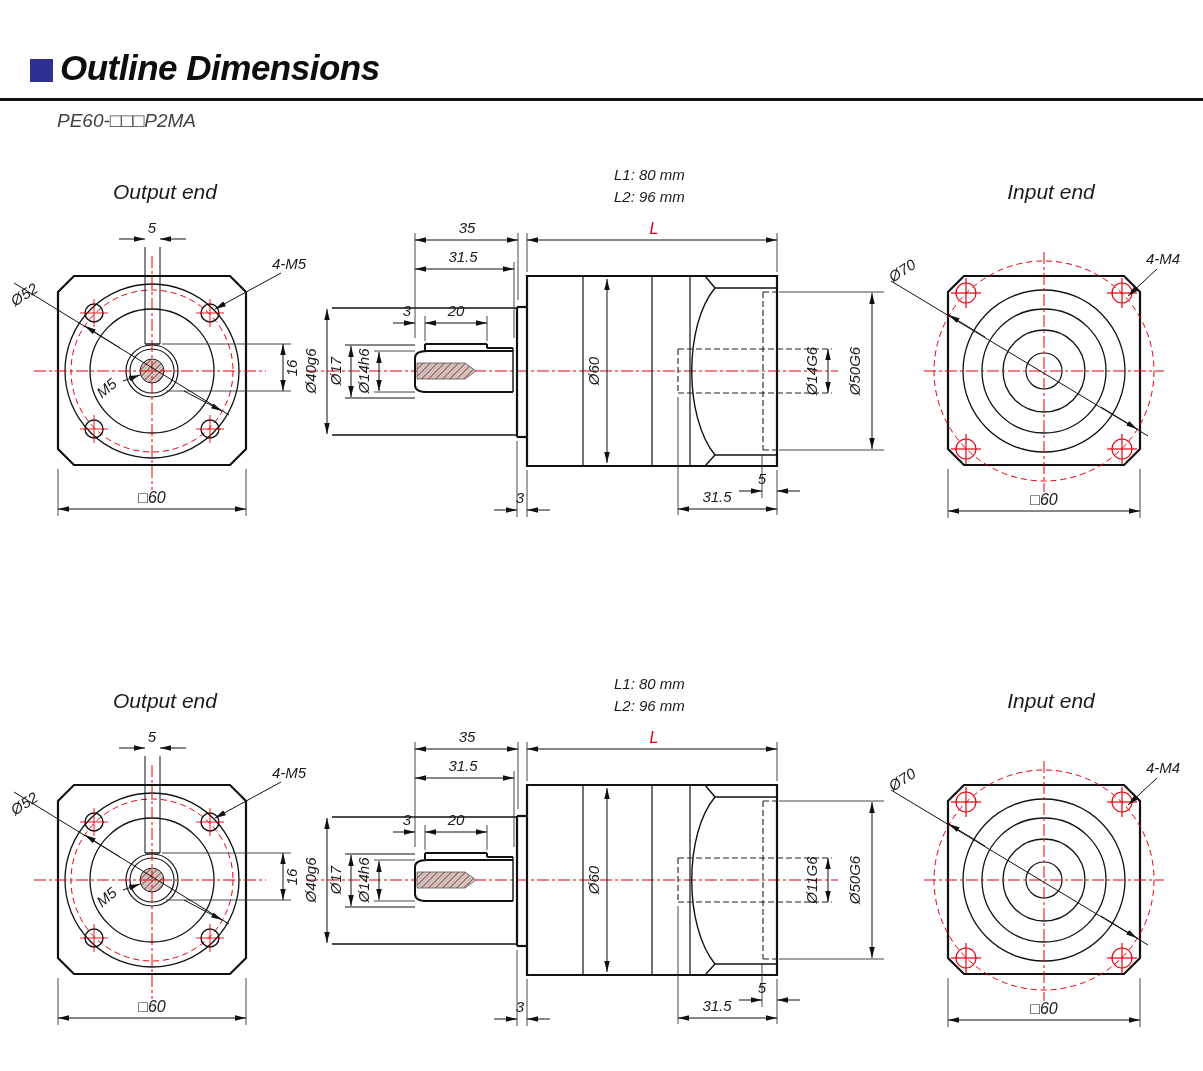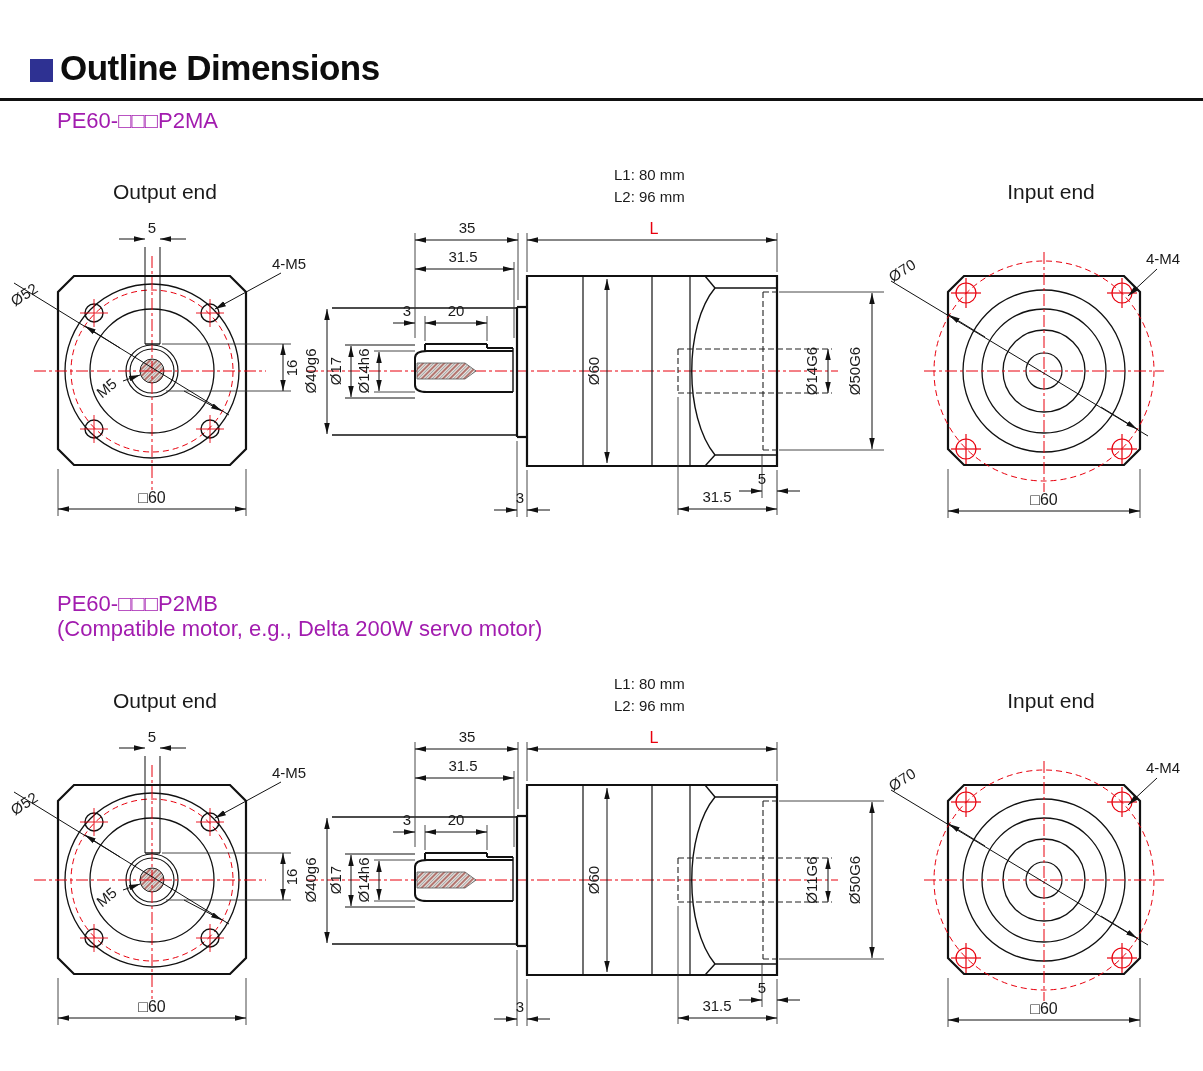--- a/index.html
+++ b/index.html
@@ -1,24 +1,24 @@
 <!DOCTYPE html>
 <html><head>
 <meta charset="utf-8">
 <style>
   html,body{margin:0;padding:0;background:#ffffff;}
   .page{position:relative;width:1203px;height:1071px;background:#fff;overflow:hidden;
-        font-family:"Liberation Sans",sans-serif;}
+        font-family:"Liberation Sans",sans-serif;font-style:italic;}
   .titlebar{position:absolute;left:30px;top:48px;display:flex;align-items:center;}
   .bluesq{width:23px;height:23px;background:#2e3192;margin-right:7px;margin-top:4px;}
   .title{font-size:35px;font-weight:bold;color:#0d0d0d;letter-spacing:-0.5px;}
   .rule{position:absolute;left:0;top:98px;width:1203px;height:3px;background:#111;}
   .section{position:absolute;left:0;width:1203px;height:480px;}
   .sec0{top:106px;} .sec1{top:589px;}
-  .sec-head{position:absolute;left:57px;top:2px;color:#a21caf;font-size:22px;line-height:25px;}
+  .sec-head{position:absolute;left:57px;top:2px;color:#404040;font-size:19px;line-height:25px;}
   .draw{position:absolute;left:0;}
   .sec0 .draw{top:54px;} .sec1 .draw{top:80px;}
   svg text{fill:#1a1a1a;font-family:"Liberation Sans",sans-serif;}
   .dim{font-size:15px;}
   .dimr{font-size:16px;fill:#e8000d;}
   .vt{font-size:21px;}
   .note{font-size:15px;}
   .sq{font-size:16px;}
   .ln{stroke:#111;fill:none;}
   .thick{stroke-width:2.2;} .mid{stroke-width:1.4;} .thin{stroke-width:1;}
@@ -287,24 +287,20 @@
         <line class="xthin" x1="948" y1="469" x2="948" y2="518"></line>
         <line class="xthin" x1="1140" y1="469" x2="1140" y2="518"></line>
         <line class="ln thin" x1="948" y1="511" x2="1140" y2="511" marker-start="url(#as)" marker-end="url(#ae)"></line>
         <text class="sq" x="1044" y="505" text-anchor="middle">□60</text>
       </g>
     </g>
   </svg>
 </div>
 
 <div class="section sec1">
-  <div class="sec-head">
-    <div>PE60-□□□P2MB</div>
-    <div>(Compatible motor, e.g., Delta 200W servo motor)</div>
-  </div>
   <svg class="draw" width="1203" height="400" viewBox="0 160 1203 400">
     <defs>
       <marker id="ae" viewBox="0 0 10 6" refX="10" refY="3" markerWidth="11" markerHeight="6.6" orient="auto" markerUnits="userSpaceOnUse">
               <path d="M10,3 L0,0.5 L0,5.5 Z" fill="#111"></path>
             </marker>
       <marker id="as" viewBox="0 0 10 6" refX="0" refY="3" markerWidth="11" markerHeight="6.6" orient="auto" markerUnits="userSpaceOnUse">
               <path d="M0,3 L10,0.5 L10,5.5 Z" fill="#111"></path>
             </marker>
       <pattern id="hatch" width="5" height="5" patternUnits="userSpaceOnUse" patternTransform="rotate(45)">
         <rect width="5" height="5" fill="#ece9e6"></rect>

